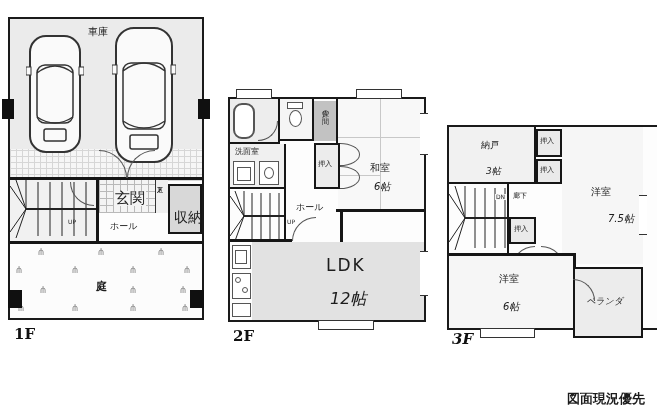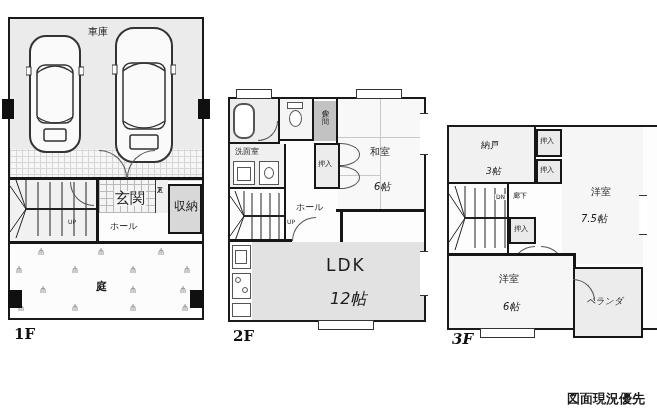--- a/index.html
+++ b/index.html
@@ -90,21 +90,21 @@
     <div class="wall" style="left:86px;top:161px;width:3px;height:61px;"></div>
     <div class="lbl" style="left:58px;top:200px;font-size:6px;">UP</div>
 
     <div class="room tile" style="left:89px;top:161px;width:56px;height:33px;"></div>
     <div class="lbl" style="left:104px;top:172px;font-size:15px;background:#f4f4f4;padding:0 1px;">玄関</div>
 
     <div class="room" style="left:145px;top:161px;width:13px;height:33px;background:#efefef;border-left:1px solid #333;"></div>
     <div class="lbl vert" style="left:147px;top:163px;font-size:6px;">下足入</div>
 
     <div class="room" style="left:158px;top:165px;width:34px;height:50px;background:#d8d8d8;border:2px solid #161616;"></div>
-    <div class="lbl" style="left:164px;top:181px;font-size:12px;">収納</div>
+    <div class="lbl" style="left:164px;top:191px;font-size:14px;">収納</div>
 
     <div class="lbl" style="left:100px;top:203px;font-size:9px;">ホール</div>
 
     <div class="wall" style="left:0;top:222px;width:192px;height:3px;"></div>
 
     <div class="room" style="left:0;top:225px;width:192px;height:74px;background:#fcfcfc;">
       <span class="grass" style="left:28px;top:4px;"></span>
       <span class="grass" style="left:88px;top:4px;"></span>
       <span class="grass" style="left:148px;top:4px;"></span>
       <span class="grass" style="left:6px;top:22px;"></span>
@@ -140,21 +140,21 @@
     <div class="wall" style="left:50px;top:40px;width:32px;height:2px;"></div>
 
     <div class="room" style="left:84px;top:2px;width:22px;height:40px;background:#c2c2c2;"></div>
     <div class="lbl vert" style="left:91px;top:6px;font-size:7px;">床の間</div>
     <div class="wall" style="left:106px;top:0;width:2px;height:44px;"></div>
 
     <div class="room" style="left:108px;top:0;width:86px;height:110px;background:#f8f8f8;"></div>
     <div class="tatami" style="left:150px;top:0;width:1px;height:110px;"></div>
     <div class="tatami" style="left:108px;top:38px;width:86px;height:1px;"></div>
     <div class="tatami" style="left:108px;top:76px;width:42px;height:1px;"></div>
-    <div class="lbl" style="left:140px;top:48px;font-size:10px;">和室</div>
+    <div class="lbl" style="left:140px;top:64px;font-size:10px;">和室</div>
     <div class="lbl it" style="left:144px;top:71px;font-size:10px;">6帖</div>
 
     <div class="room" style="left:84px;top:44px;width:26px;height:46px;background:#ececec;border:2px solid #161616;"></div>
     <div class="lbl" style="left:88px;top:62px;font-size:7px;">押入</div>
     <div class="arc" style="left:110px;top:44px;width:20px;height:23px;border:1px solid #555;border-left:none;border-radius:0 100% 100% 0 / 0 50% 50% 0;"></div>
     <div class="arc" style="left:110px;top:67px;width:20px;height:23px;border:1px solid #555;border-left:none;border-radius:0 100% 100% 0 / 0 50% 50% 0;"></div>
 
     <div class="room" style="left:0;top:45px;width:54px;height:45px;background:#f0f0f0;"></div>
     <div class="lbl" style="left:5px;top:49px;font-size:8px;">洗面室</div>
     <div class="fix" style="left:3px;top:62px;width:22px;height:24px;"></div>
@@ -215,21 +215,21 @@
 
     <div class="room" style="left:87px;top:2px;width:26px;height:28px;background:#eaeaea;border:2px solid #161616;"></div>
     <div class="lbl" style="left:91px;top:11px;font-size:7px;">押入</div>
     <div class="room" style="left:87px;top:32px;width:26px;height:25px;background:#eaeaea;border:2px solid #161616;"></div>
     <div class="lbl" style="left:91px;top:40px;font-size:7px;">押入</div>
     <div class="arc" style="left:115px;top:2px;width:26px;height:26px;border-left:1px solid #555;border-bottom:1px solid #555;border-radius:0 0 0 100%;"></div>
     <div class="arc" style="left:115px;top:36px;width:24px;height:24px;border-left:1px solid #555;border-top:1px solid #555;border-radius:100% 0 0 0;"></div>
 
     <div class="room" style="left:113px;top:0;width:81px;height:137px;background:#f6f6f6;"></div>
     <div class="lbl" style="left:142px;top:60px;font-size:10px;">洋室</div>
-    <div class="lbl it" style="left:132px;top:75px;font-size:10px;text-align:right;">7.5帖</div>
+    <div class="lbl it" style="left:159px;top:75px;font-size:10px;text-align:right;">7.5帖</div>
 
     <svg style="position:absolute;left:0;top:59px;" width="58" height="64" viewBox="0 0 58 64">
       <line x1="16" y1="32" x2="58" y2="32" stroke="#222" stroke-width="2"></line>
       <g stroke="#222" stroke-width="1">
         <line x1="26" y1="2" x2="26" y2="62"></line>
           <line x1="36" y1="2" x2="36" y2="62"></line>
         <line x1="46" y1="2" x2="46" y2="62"></line>
           <line x1="56" y1="2" x2="56" y2="62"></line>
         <line x1="16" y1="32" x2="0" y2="8"></line>
           <line x1="16" y1="32" x2="6" y2="0"></line>

